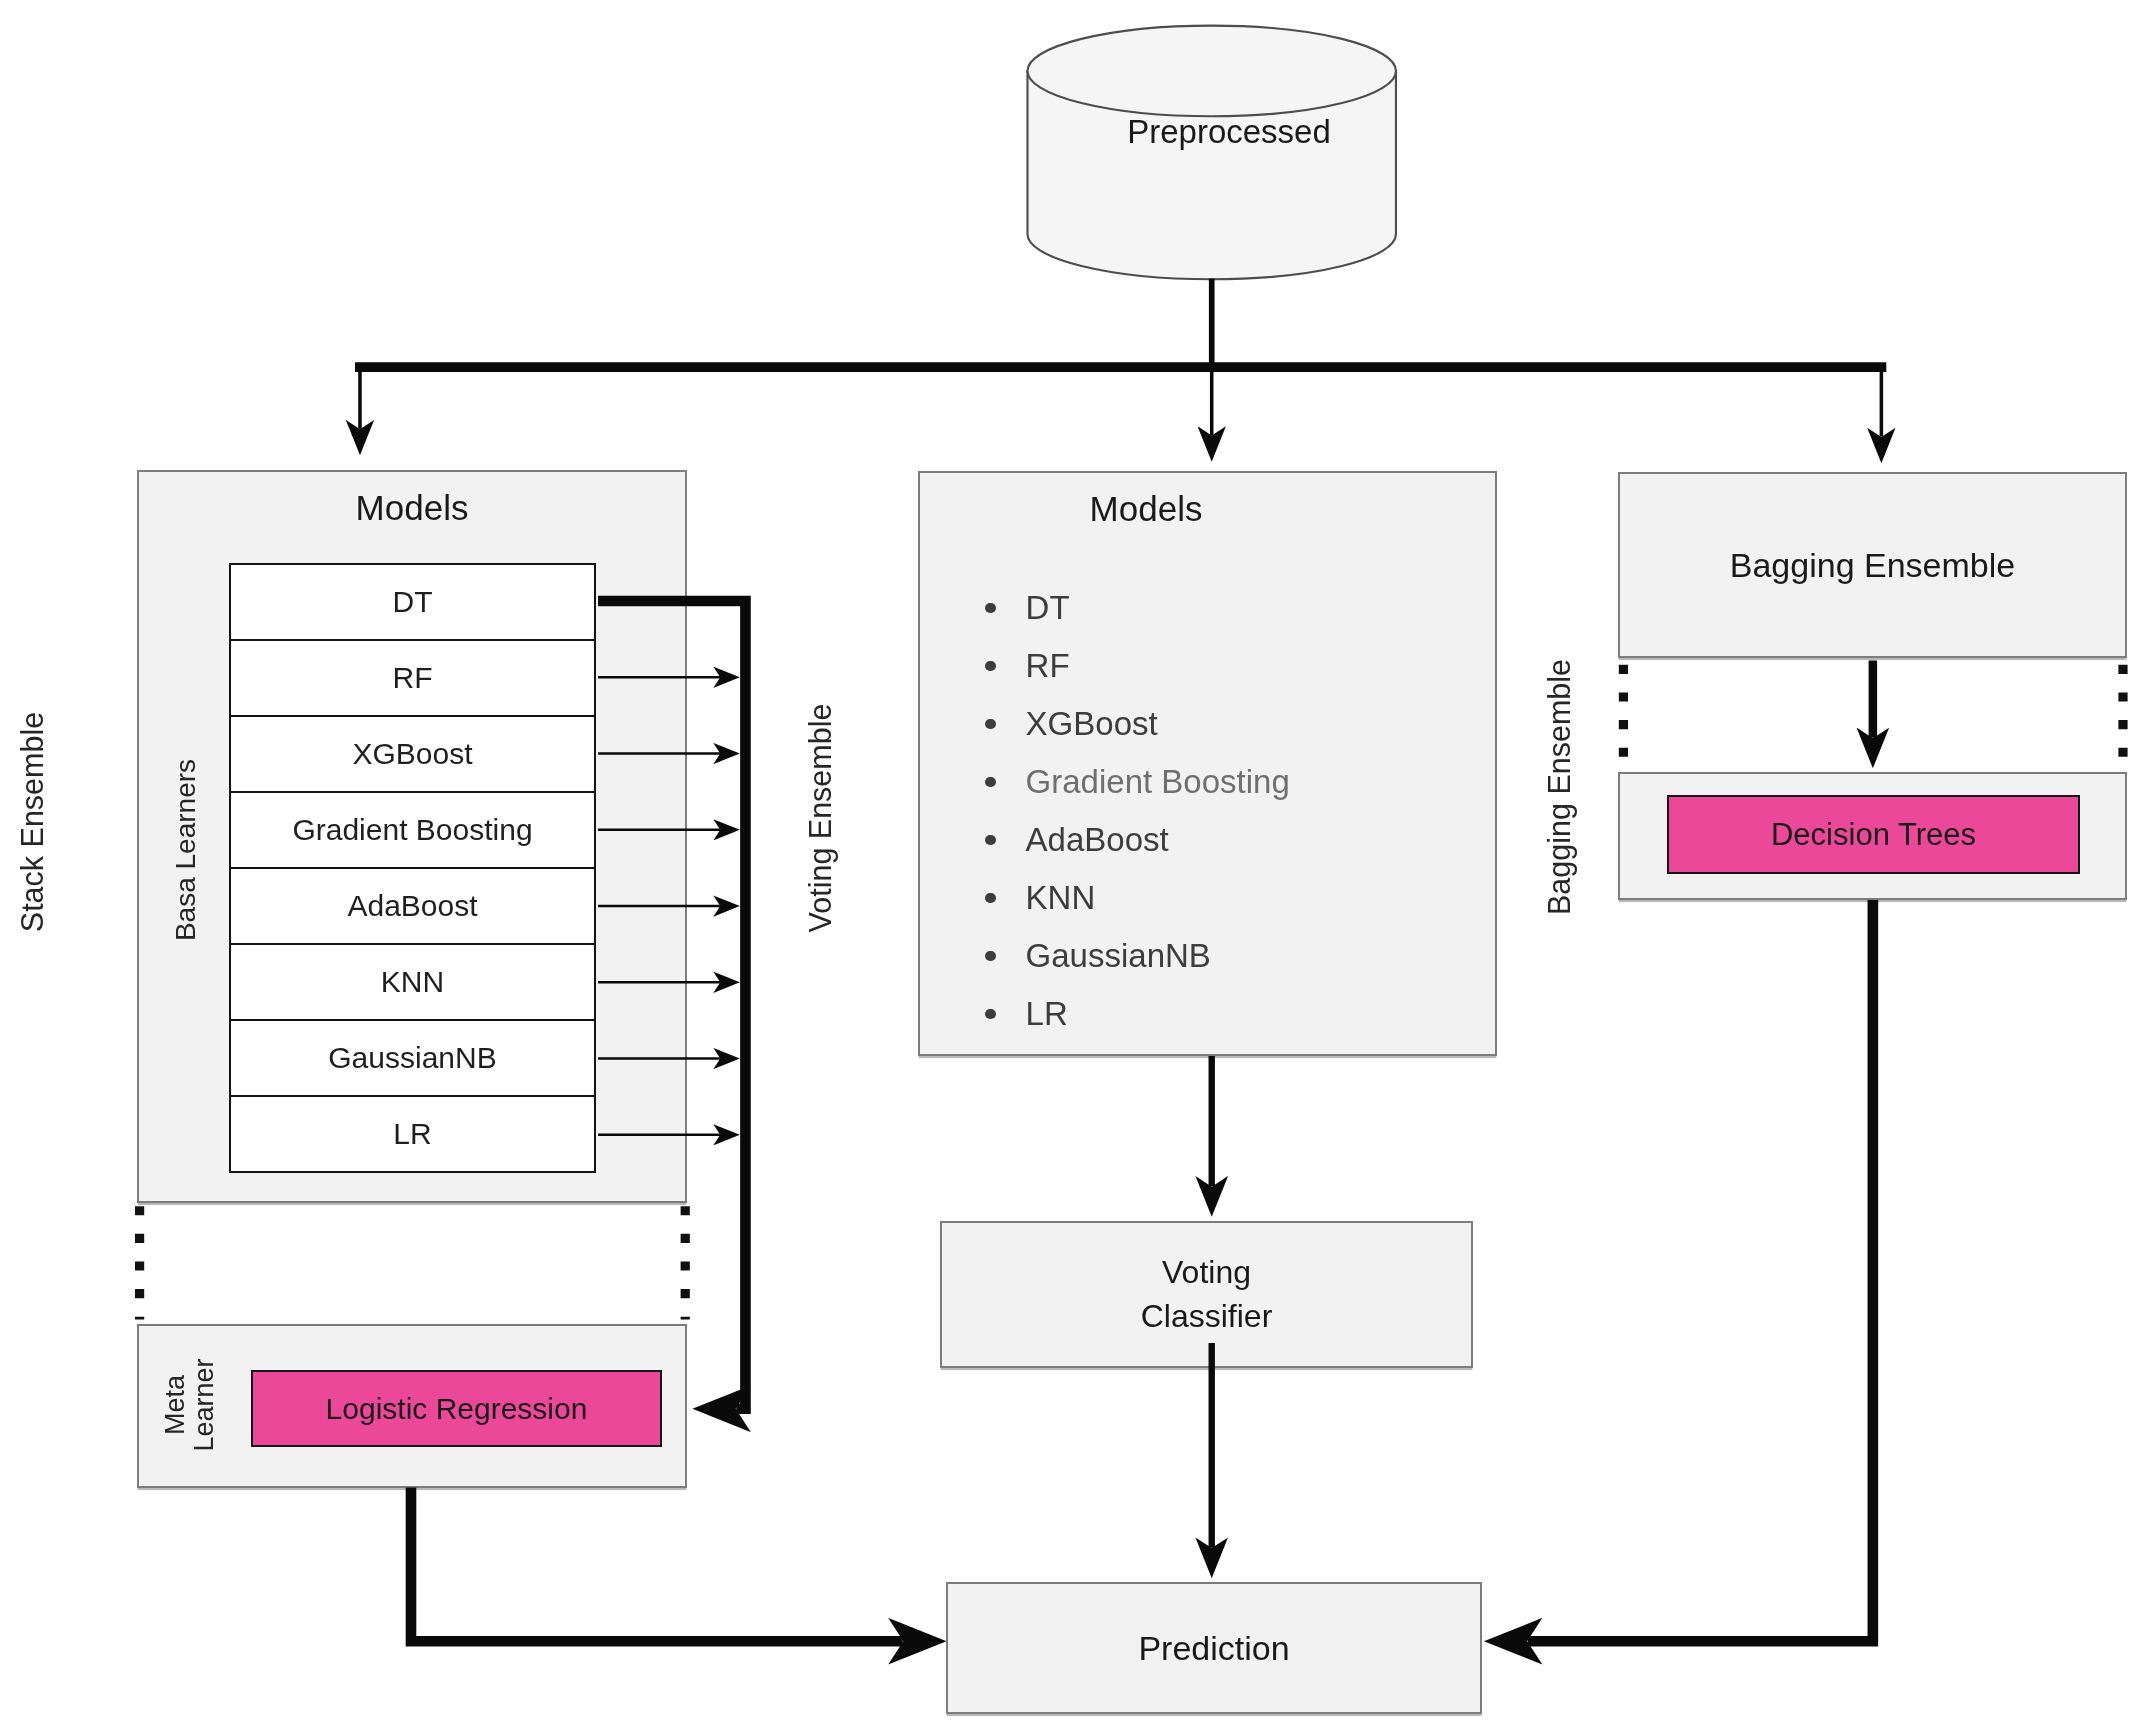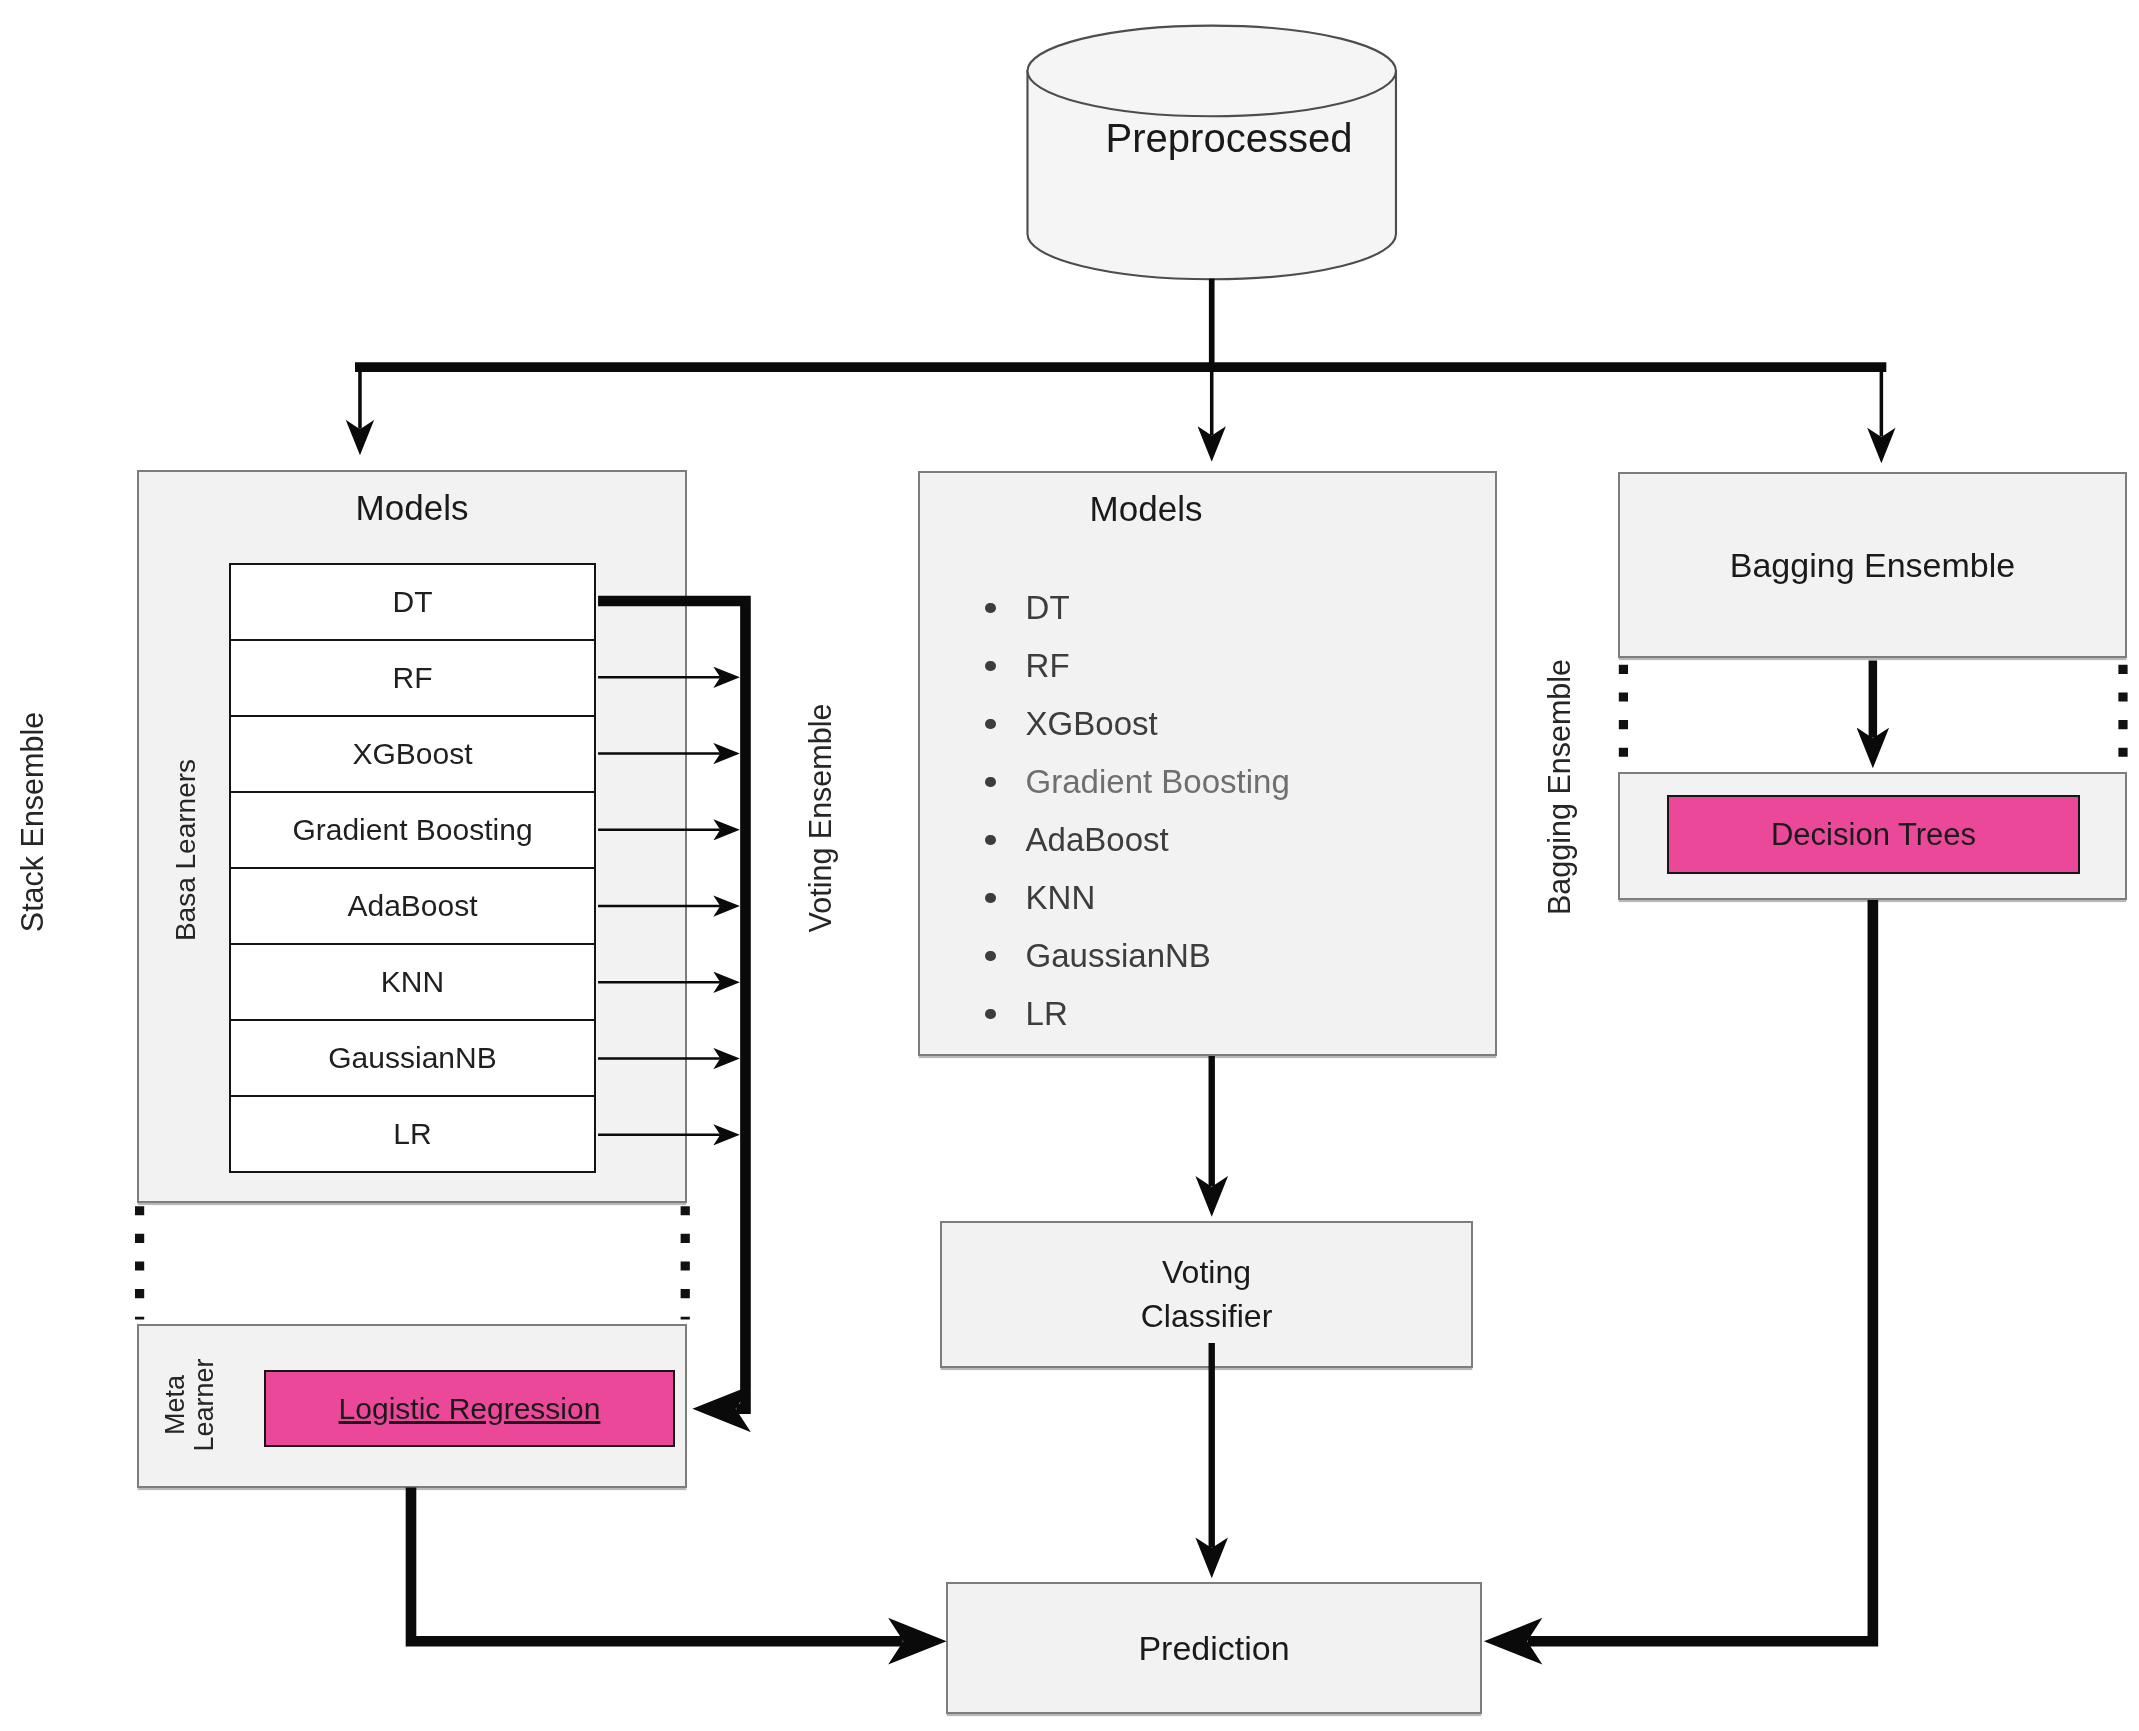--- a/index.html
+++ b/index.html
@@ -68,21 +68,21 @@
   }
   .vitem .dot{
     width:10.6px;height:10.6px;border-radius:50%;
     background:#3d3d3d;margin-right:30px;flex:none;
   }
   .vitem.muted{color:#6f6f6f;}
   .two-line{font-size:32px;line-height:1.35;}
   .big-label{font-size:34px;}
   #cyl-label{
     position:absolute;left:1027px;top:106px;width:404px;
-    text-align:center;font-size:40px;line-height:1.6;
+    text-align:center;font-size:33px;line-height:1.6;
     z-index:4;
   }
   svg#wires{position:absolute;left:0;top:0;z-index:3;pointer-events:none;}
   svg#cyl{position:absolute;left:0;top:0;z-index:1;pointer-events:none;}
 </style>
 </head>
 <body>
 
 <div id="canvas">
 
@@ -110,21 +110,21 @@
     <div class="stack-row">KNN</div>
     <div class="stack-row">GaussianNB</div>
     <div class="stack-row">LR</div>
   </div>
 
   <div class="gbox" style="left:137px;top:1324px;width:550px;height:164px;"></div>
   <div class="vlabel small" style="left:190px;top:1405px;">
     <div>Meta</div>
     <div>Learner</div>
   </div>
-  <div class="wbox" style="left:264px;top:1370px;width:411px;height:77px;text-decoration:underline;">Logistic Regression</div>
+  <div class="wbox" style="left:251px;top:1370px;width:411px;height:77px;">Logistic Regression</div>
 
   <div class="vlabel" style="left:820px;top:818px;">Voting Ensemble</div>
 
   <div class="gbox" style="left:918px;top:471px;width:579px;height:585px;"></div>
   <div class="box-title" style="left:1146px;top:489px;">Models</div>
 
   <div id="vote-list">
     <div class="vitem">
         <span class="dot"></span>
         <span>DT</span>

